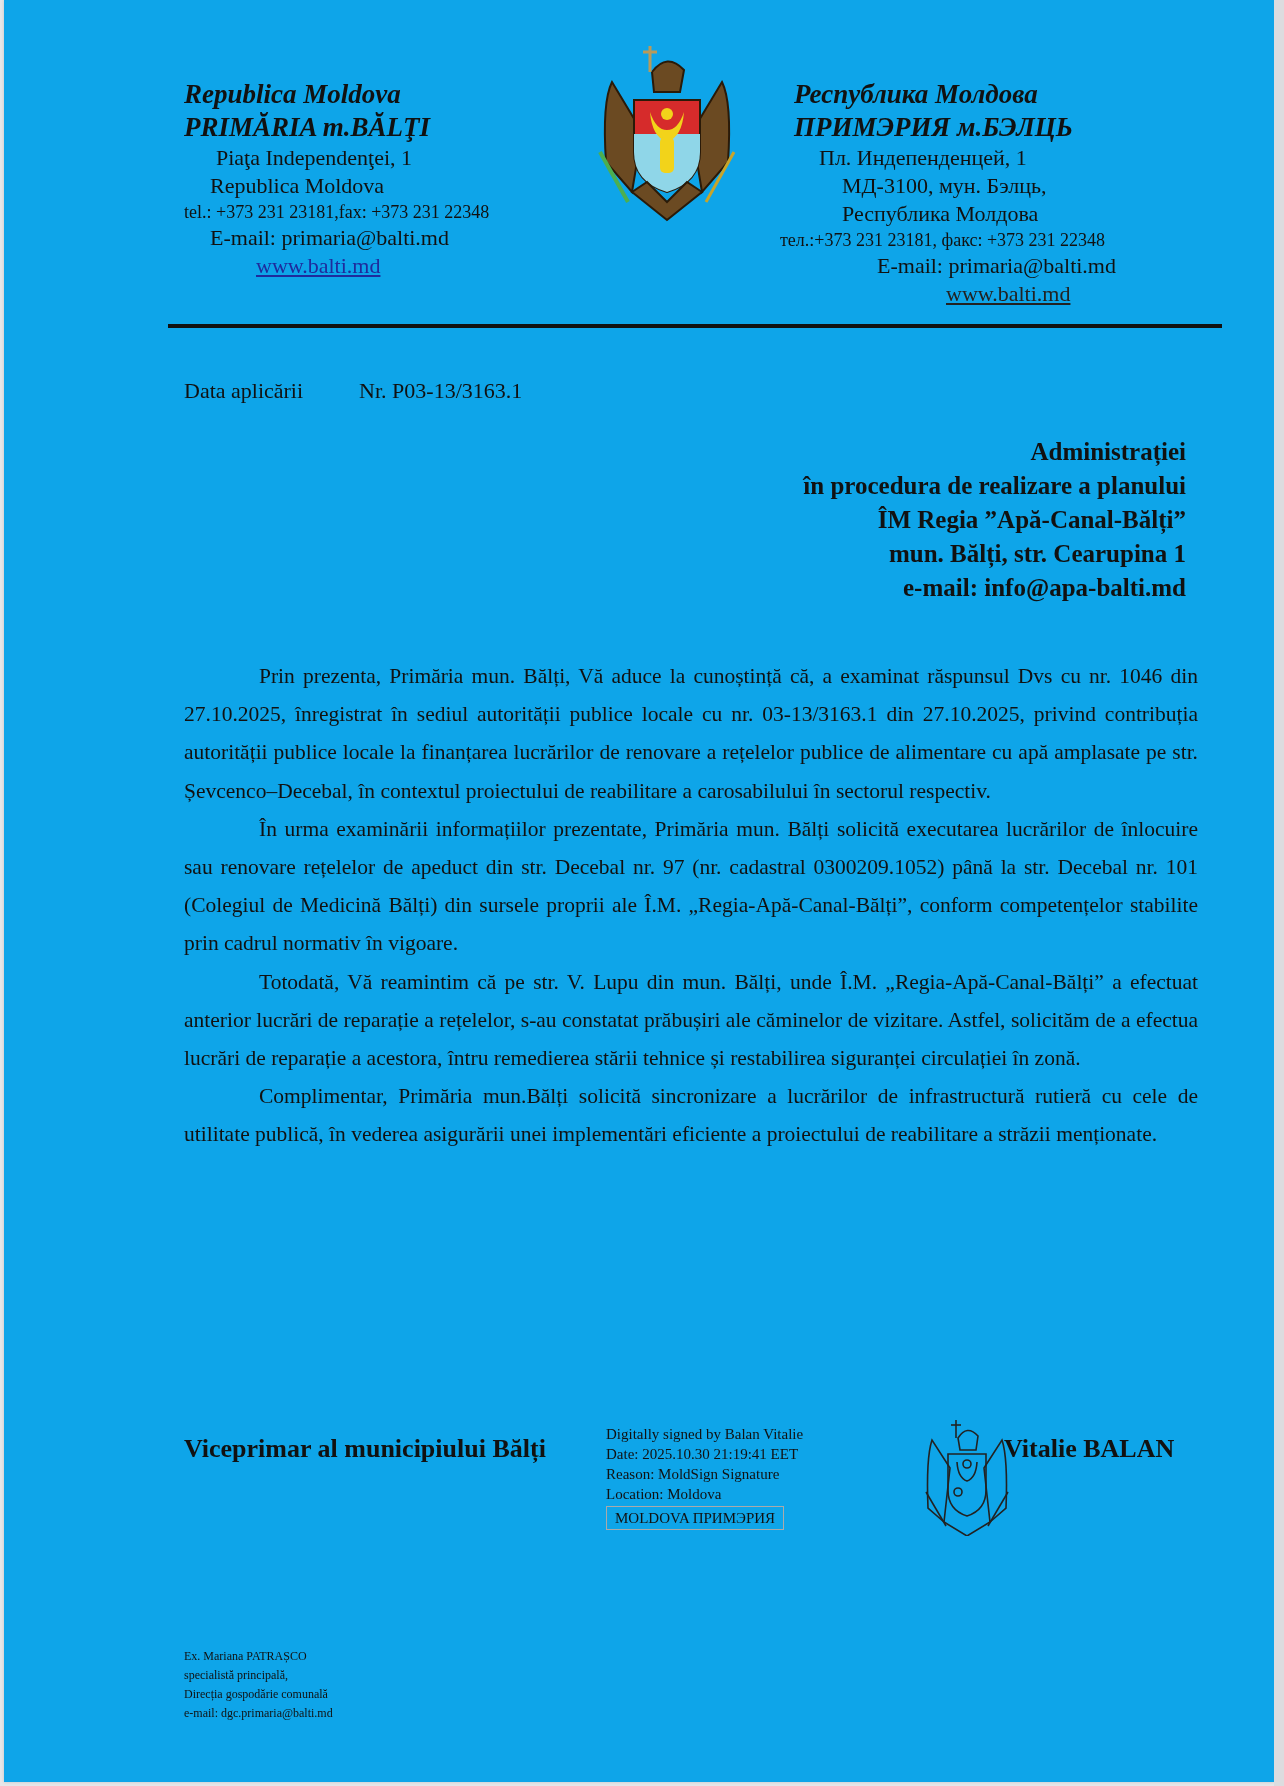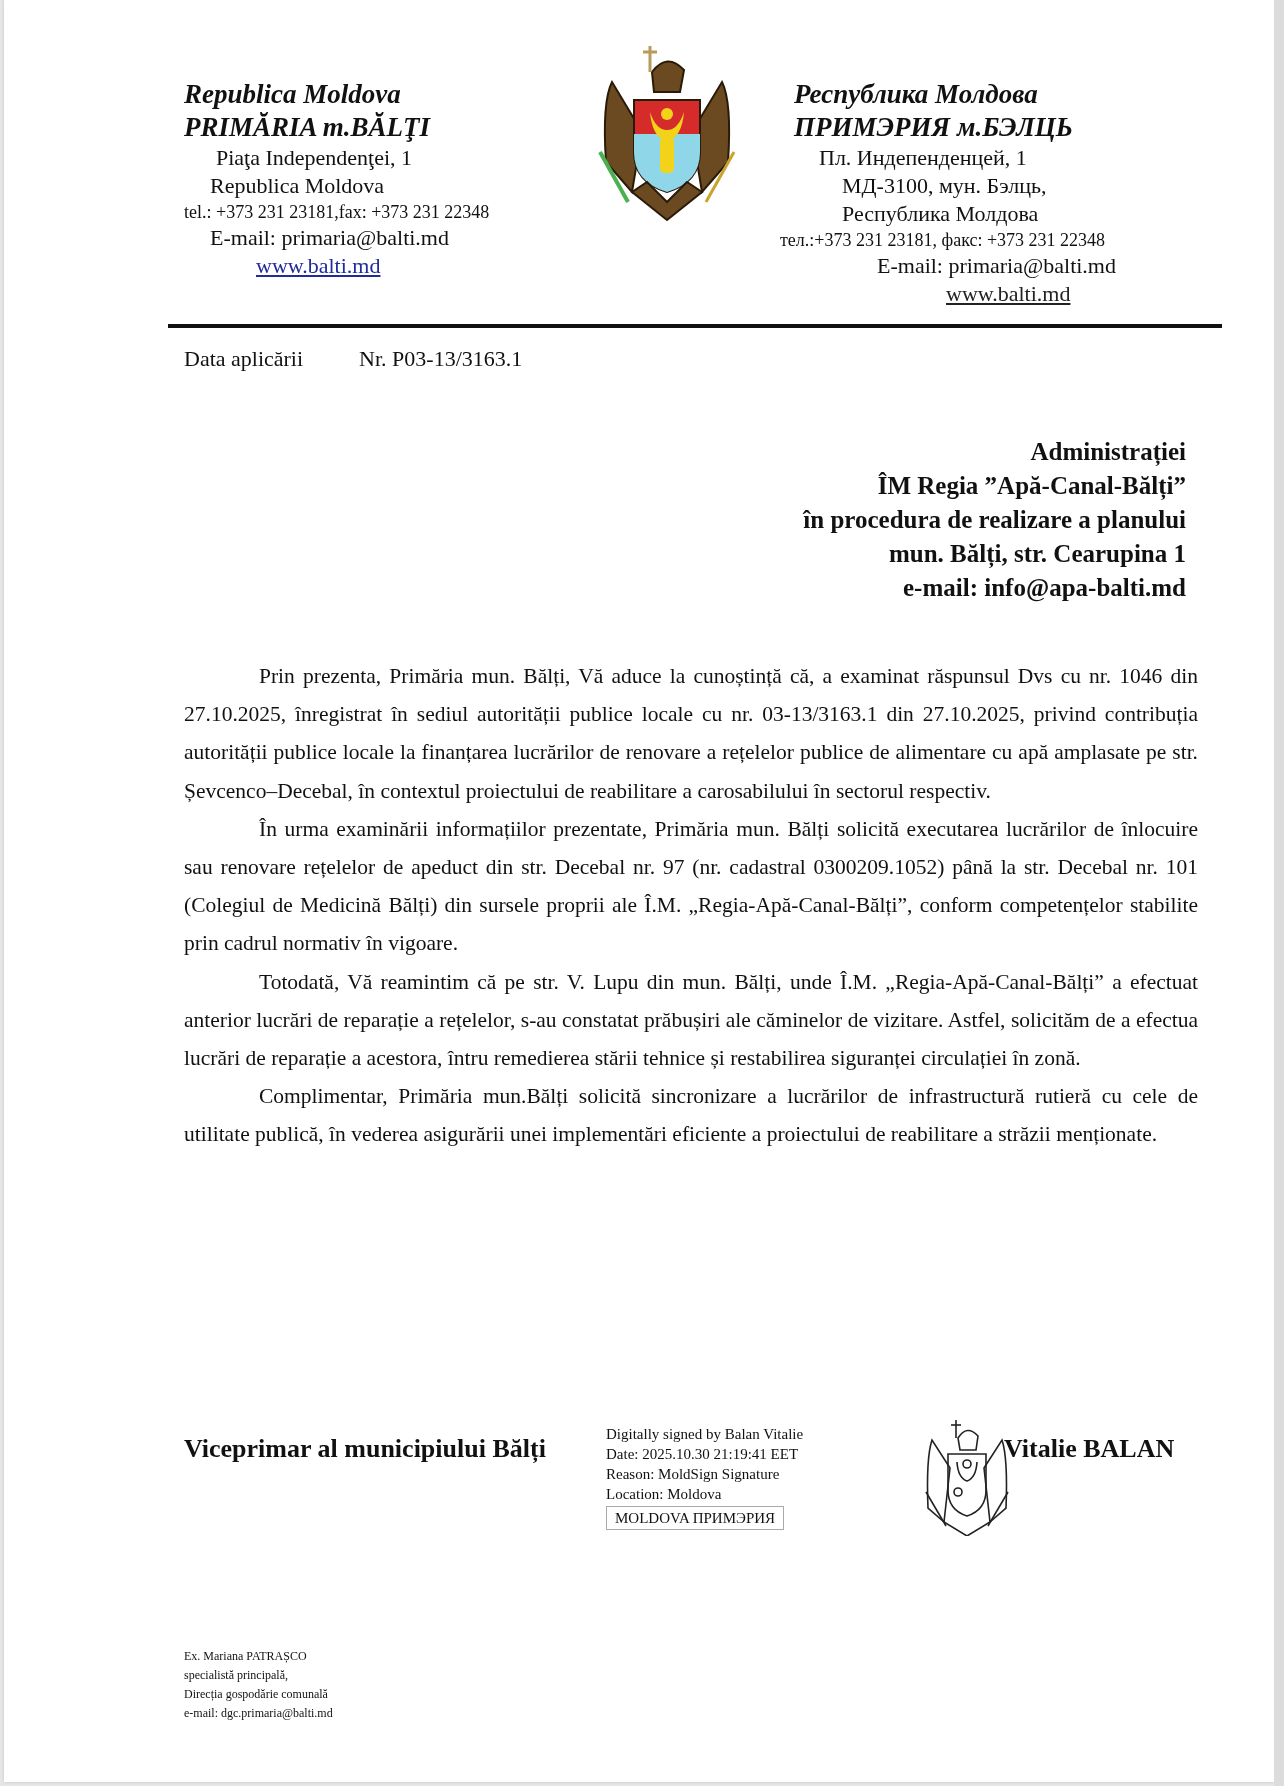--- a/index.html
+++ b/index.html
@@ -7,38 +7,38 @@
     width: 1284px; height: 1786px;
     background: #e6e6e8;
     font-family: "Liberation Serif", "DejaVu Serif", serif;
     color: #111;
     position: relative;
     overflow: hidden;
   }
   .page {
     position: absolute; left: 4px; top: 0;
     width: 1270px; height: 1782px;
-    background: #ffffff;
+    background: #0ea5e9;
     box-shadow: 0 0 3px rgba(0,0,0,0.15);
   }
   .abs { position: absolute; }
   .hdr-left { left: 180px; top: 78px; width: 380px; }
   .hdr-right { left: 790px; top: 78px; width: 420px; }
   .hdr-title { font-weight: bold; font-style: italic; font-size: 27px; line-height: 33px; white-space: nowrap; }
   .hdr-line { font-size: 22px; line-height: 28px; white-space: nowrap; }
   .hdr-small { font-size: 18px; line-height: 24px; white-space: nowrap; }
   .link-blue { color: #1f2b9c; text-decoration: underline; }
   .link-gray { color: #222; text-decoration: underline; }
   .rule { left: 164px; top: 324px; width: 1054px; height: 4px; background: #111; }
 
   .coat { left: 588px; top: 42px; width: 150px; height: 180px; }
   .coat2 { left: 918px; top: 1418px; width: 90px; height: 118px; }
 
   .ref { left: 180px; top: 344px; font-size: 22px; line-height: 29px; }
-  .ref .row { white-space: nowrap; }
+  .ref .row { white-space: nowrap; margin-top: 32px; }
 
   .addressee { right: 88px; top: 435px; text-align: right; font-weight: bold; font-size: 25px; line-height: 34px; }
   .addressee div { white-space: nowrap; }
 
   .body-text {
     left: 180px; top: 657px; width: 1014px;
     font-family: "Liberation Serif", serif;
     font-size: 21.5px; line-height: 38.2px;
     text-align: justify;
   }
@@ -96,22 +96,22 @@
   </div>
 
   <div class="abs rule"></div>
 
   <div class="abs ref">
     <div class="row"><span>Data aplicării</span><span style="display:inline-block;width:56px"></span><span>Nr. P03-13/3163.1</span></div>
   </div>
 
   <div class="abs addressee">
     <div>Administrației</div>
+    <div>în procedura de realizare a planului</div>
     <div>ÎM Regia ”Apă-Canal-Bălți”</div>
-    <div>în procedura de realizare a planului</div>
     <div>mun. Bălți, str. Cearupina 1</div>
     <div>e-mail: info@apa-balti.md</div>
   </div>
 
   <div class="abs body-text">
     <p>Prin prezenta, Primăria mun. Bălți, Vă aduce la cunoștință că, a examinat răspunsul Dvs cu nr. 1046 din 27.10.2025, înregistrat în sediul autorității publice locale cu nr. 03-13/3163.1 din 27.10.2025, privind contribuția autorității publice locale la finanțarea lucrărilor de renovare a rețelelor publice de alimentare cu apă amplasate pe str. Șevcenco–Decebal, în contextul proiectului de reabilitare a carosabilului în sectorul respectiv.</p>
     <p>În urma examinării informațiilor prezentate, Primăria mun. Bălți solicită executarea lucrărilor de înlocuire sau renovare rețelelor de apeduct din str. Decebal nr. 97 (nr. cadastral 0300209.1052) până la str. Decebal nr. 101 (Colegiul de Medicină Bălți) din sursele proprii ale Î.M. „Regia-Apă-Canal-Bălți”, conform competențelor stabilite prin cadrul normativ în vigoare.</p>
     <p>Totodată, Vă reamintim că pe str. V. Lupu din mun. Bălți, unde Î.M. „Regia-Apă-Canal-Bălți” a efectuat anterior lucrări de reparație a rețelelor, s-au constatat prăbușiri ale căminelor de vizitare. Astfel, solicităm de a efectua lucrări de reparație a acestora, întru remedierea stării tehnice și restabilirea siguranței circulației în zonă.</p>
     <p>Complimentar, Primăria mun.Bălți solicită sincronizare a lucrărilor de infrastructură rutieră cu cele de utilitate publică, în vederea asigurării unei implementări eficiente a proiectului de reabilitare a străzii menționate.</p>
   </div>

